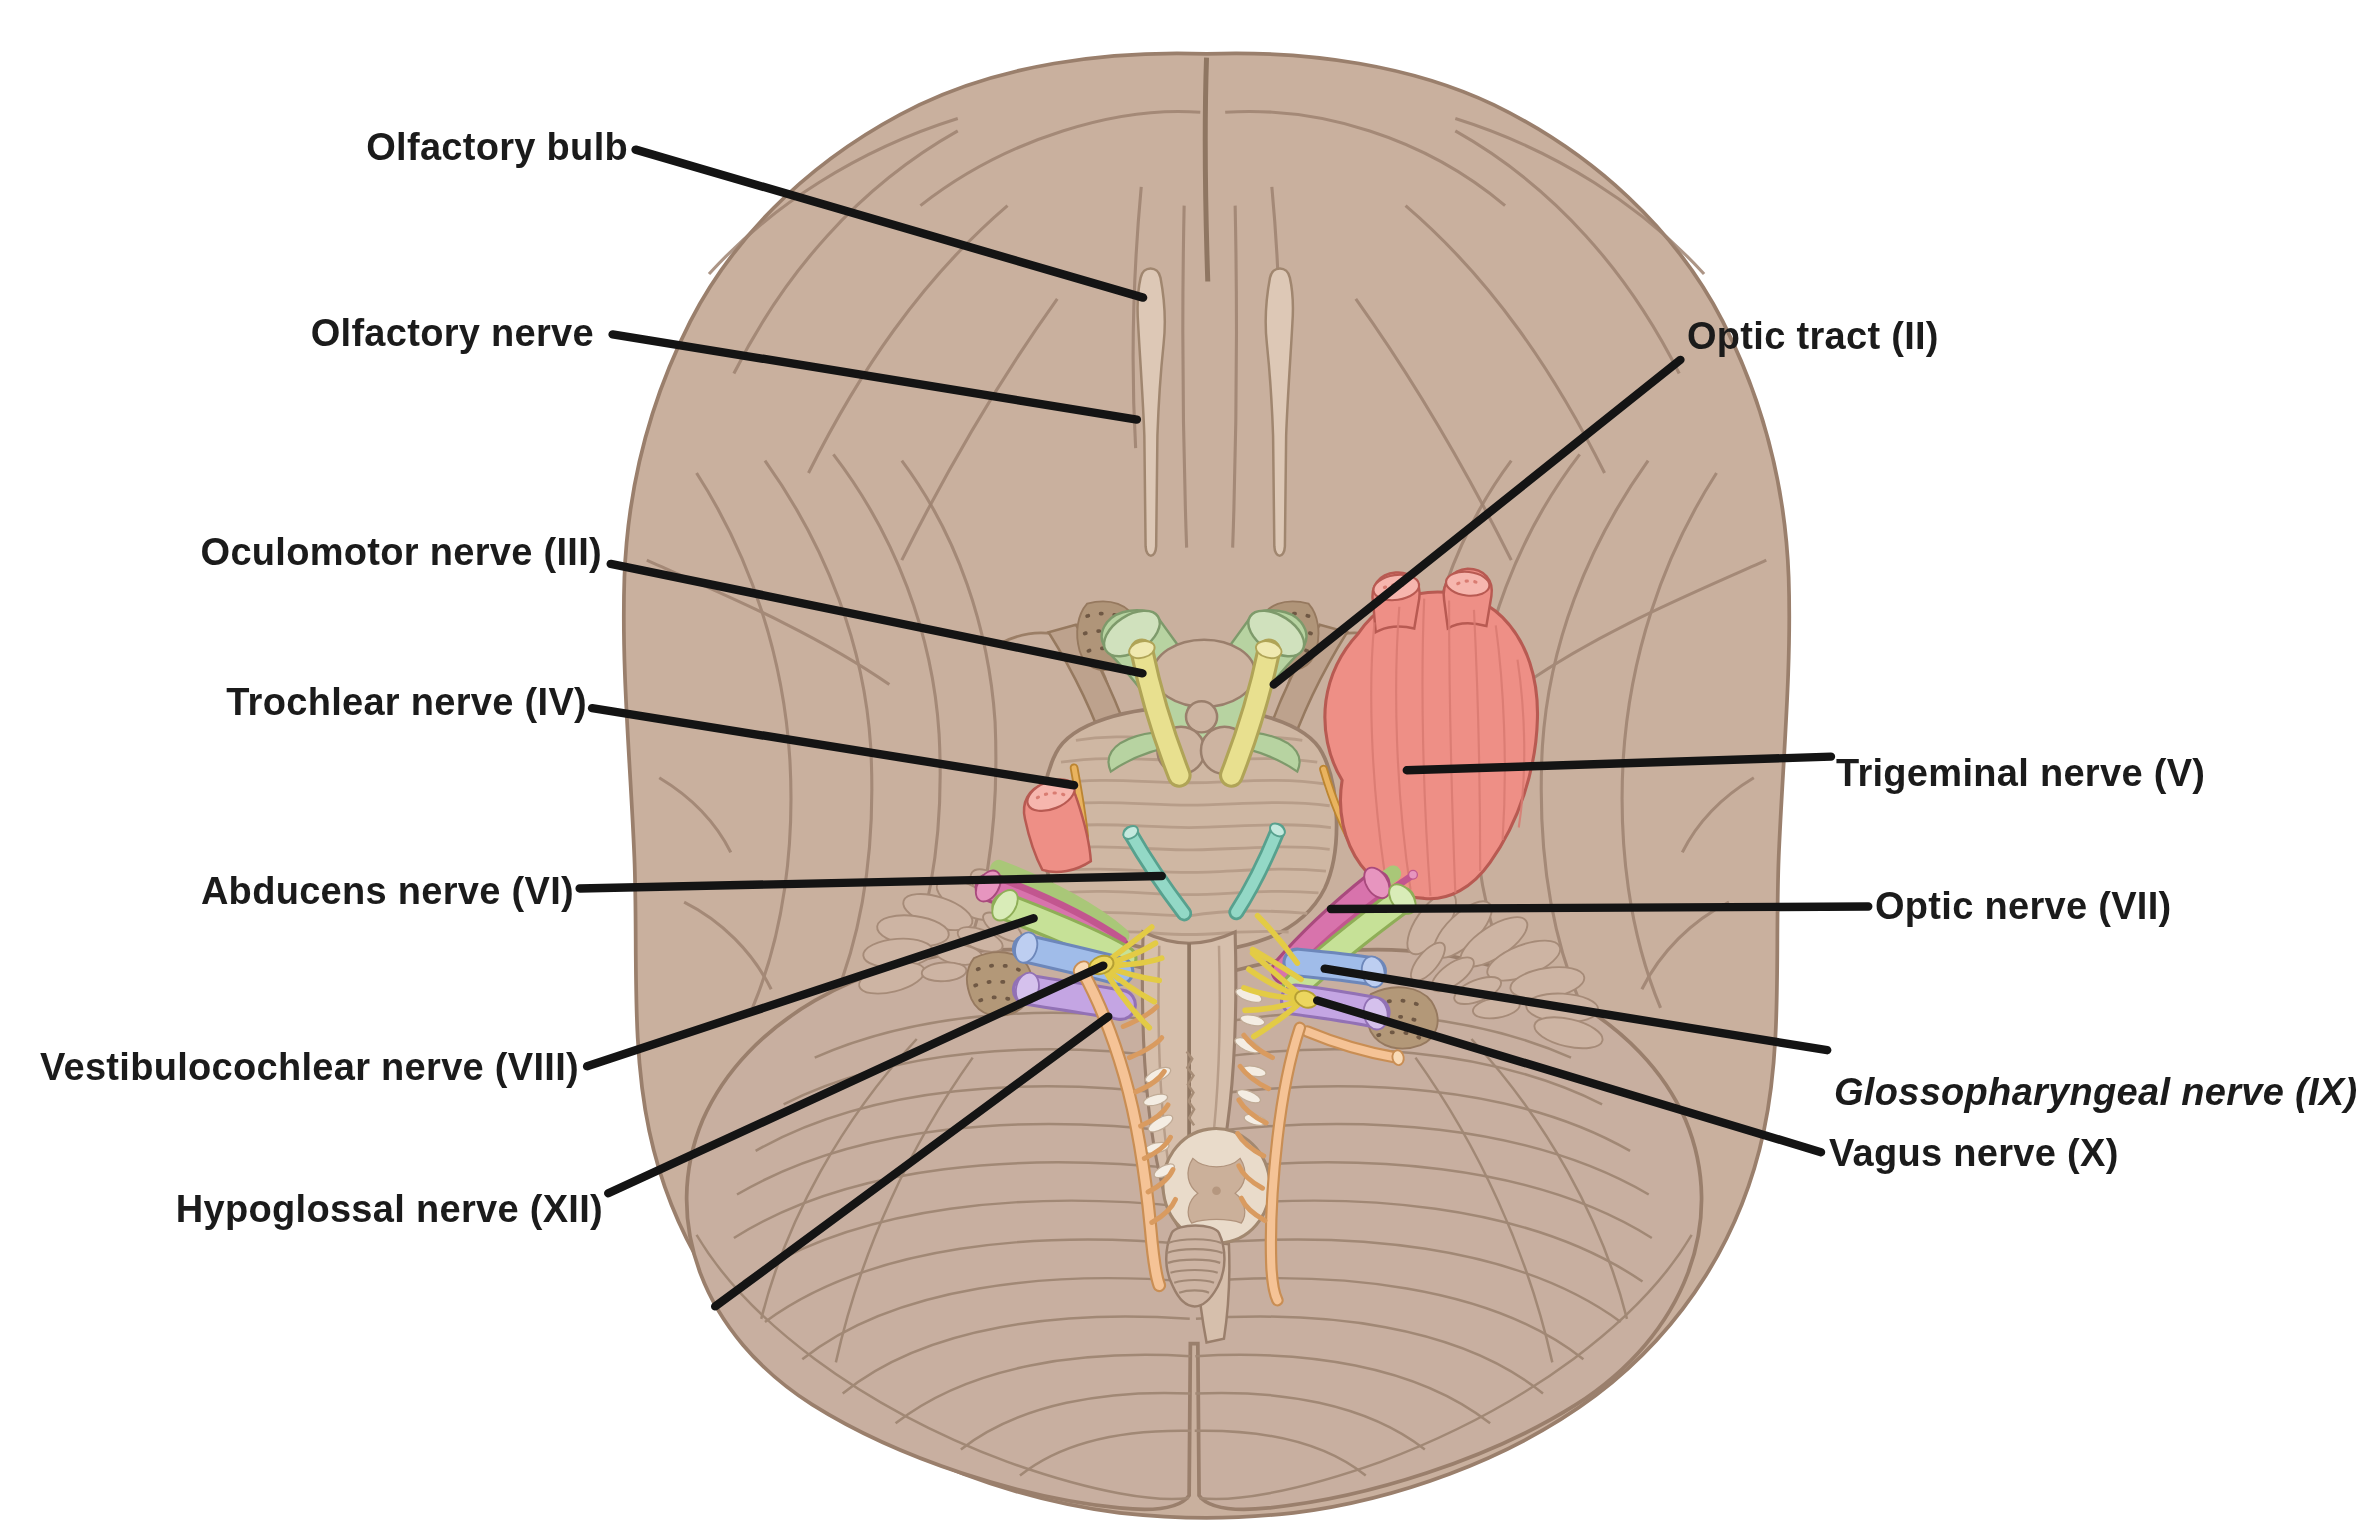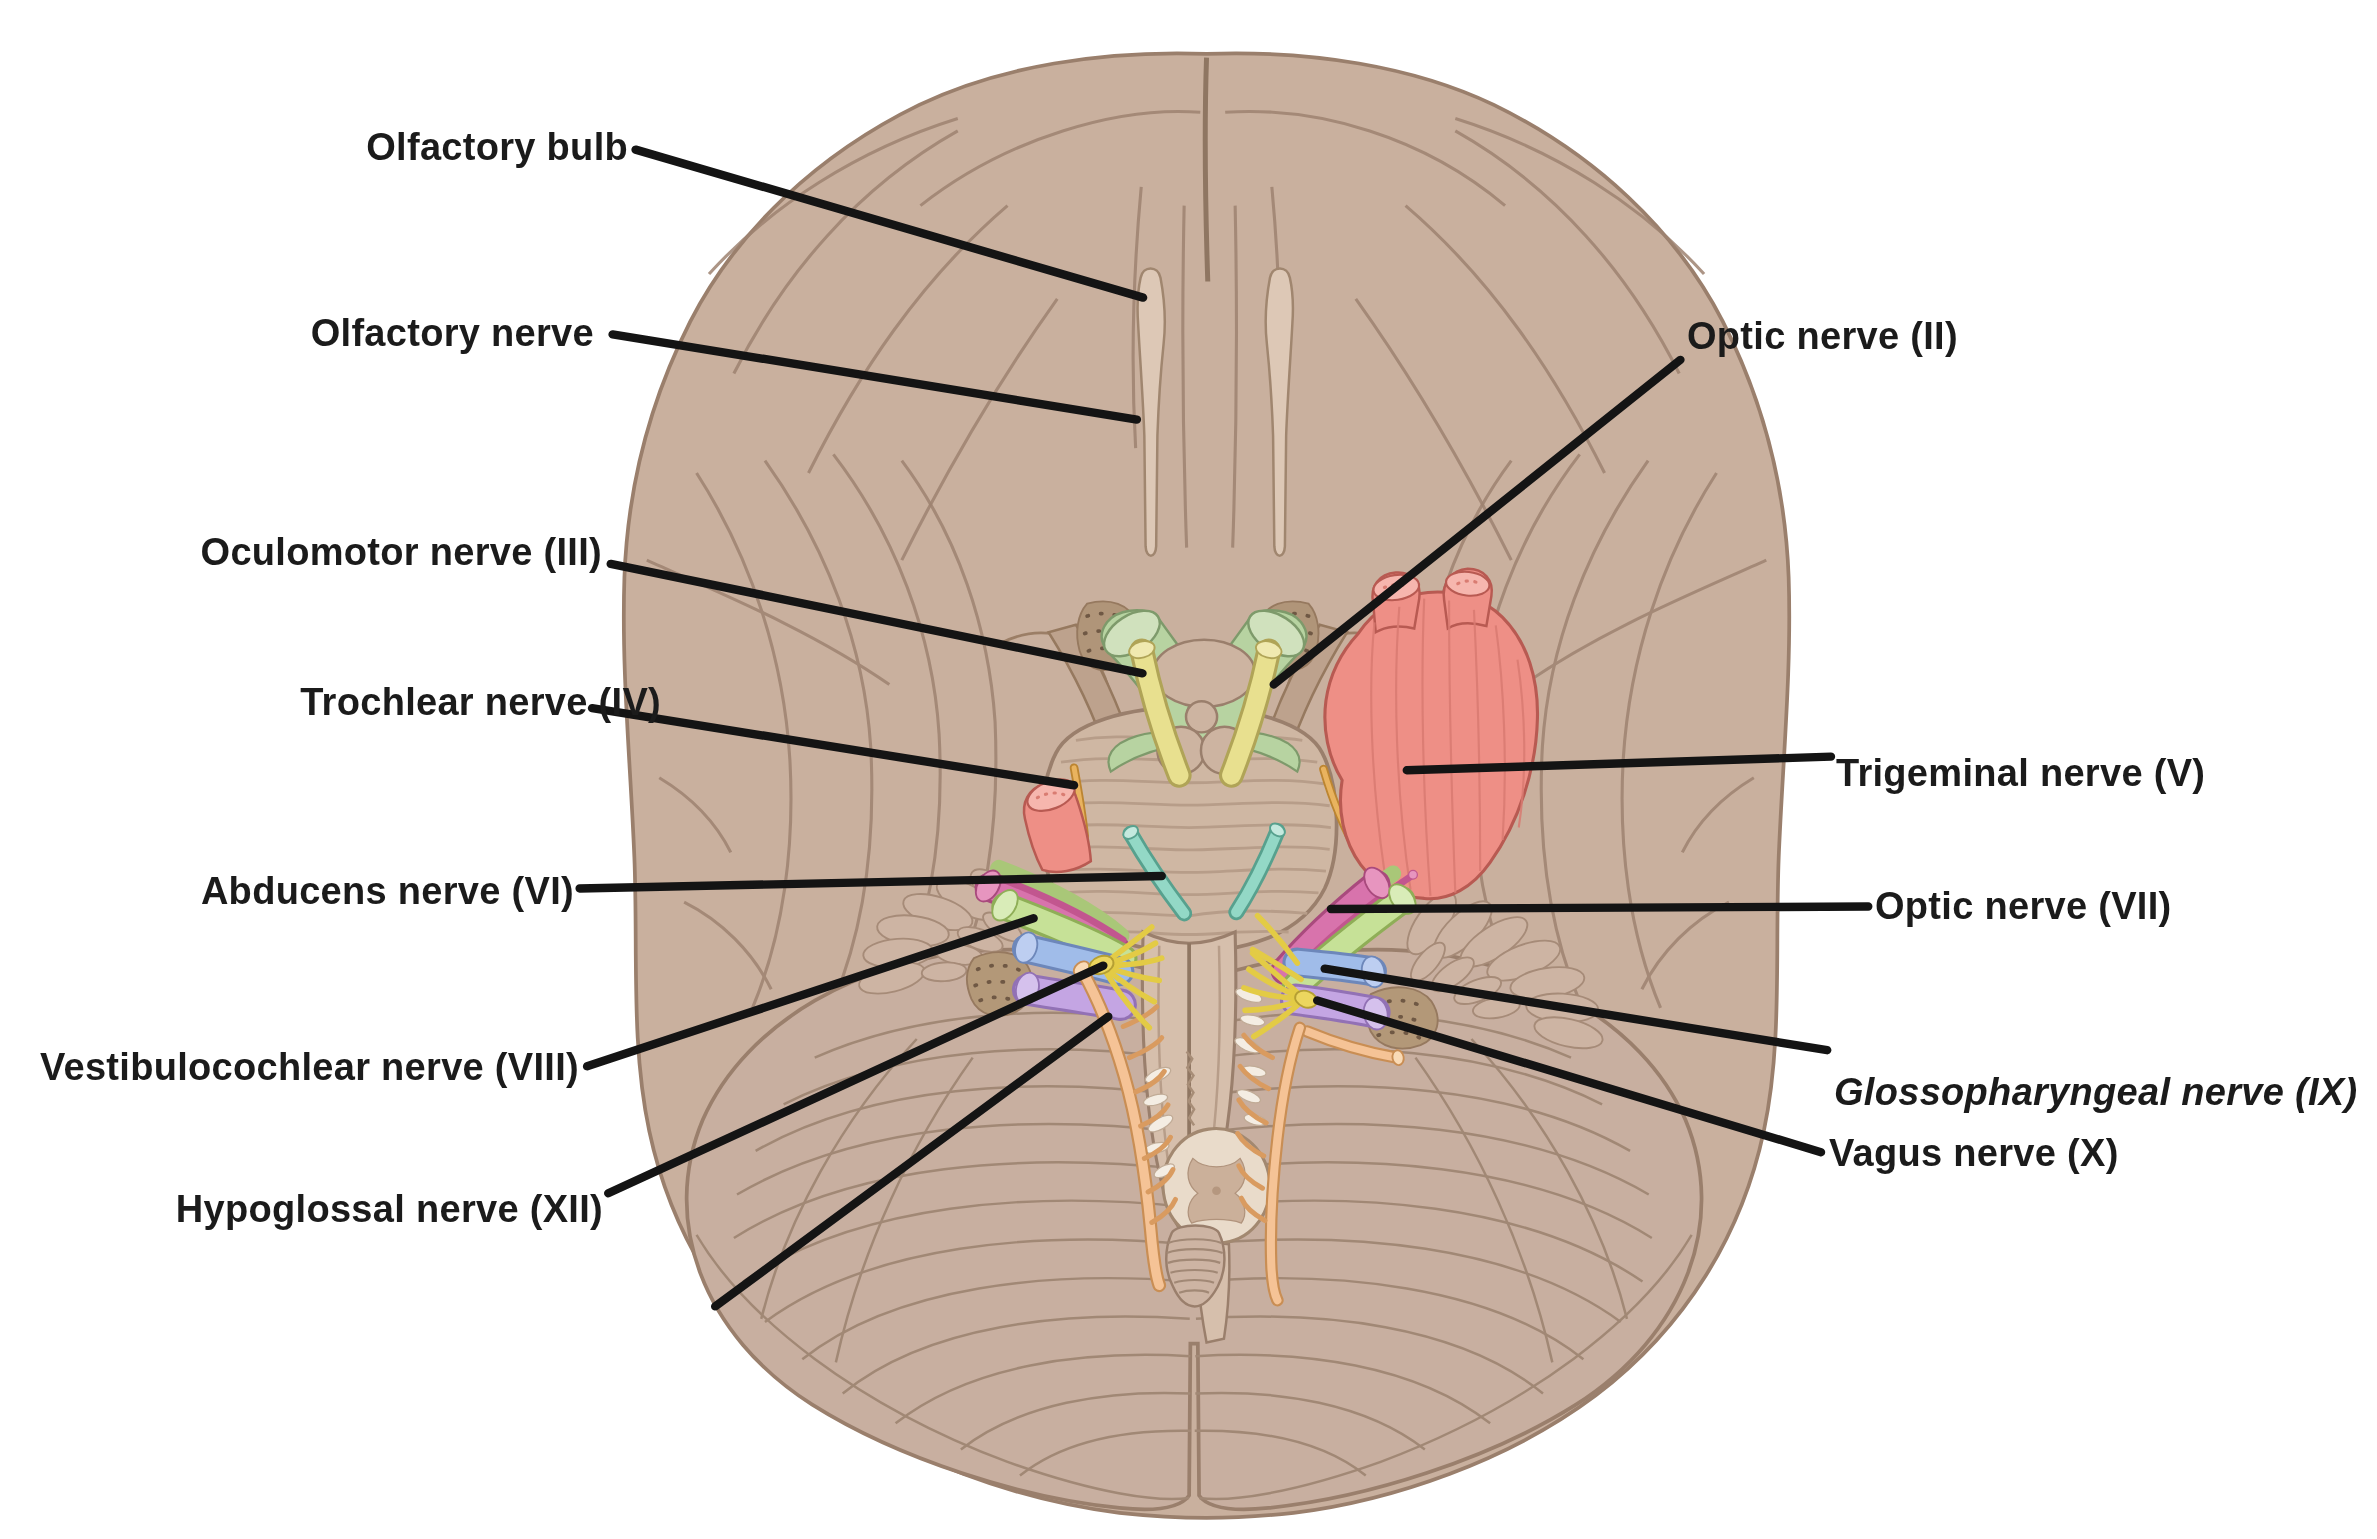--- a/index.html
+++ b/index.html
@@ -393,24 +393,24 @@
     <line x1="2944" y1="1216" x2="2262" y2="1238"></line>
     <line x1="3004" y1="1457" x2="2140" y2="1461"></line>
     <line x1="2938" y1="1688" x2="2130" y2="1557"></line>
     <line x1="2928" y1="1852" x2="2118" y2="1608"></line>
   </g>
 </svg>
 
 <div class="lbl right-anchor" style="right:1749px;top:147px;">Olfactory bulb</div>
 <div class="lbl right-anchor" style="right:1783px;top:333px;">Olfactory nerve</div>
 <div class="lbl right-anchor" style="right:1775px;top:552px;">Oculomotor nerve (III)</div>
-<div class="lbl right-anchor" style="right:1716px;top:702px;">Trochlear nerve (IV)</div>
+<div class="lbl right-anchor" style="right:1790px;top:702px;">Trochlear nerve (IV)</div>
 <div class="lbl right-anchor" style="right:1803px;top:891px;">Abducens nerve (VI)</div>
 <div class="lbl right-anchor" style="right:1798px;top:1067px;">Vestibulocochlear nerve (VIII)</div>
 <div class="lbl right-anchor" style="right:1774px;top:1209px;">Hypoglossal nerve (XII)</div>
-<div class="lbl" style="left:1687px;top:336px;">Optic nerve (II)</div>
+<div class="lbl" style="left:1687px;top:336px;">Optic tract (II)</div>
 <div class="lbl" style="left:1836px;top:773px;">Trigeminal nerve (V)</div>
 <div class="lbl" style="left:1875px;top:906px;">Optic nerve (VII)</div>
 <div class="lbl" style="left:1834px;top:1092px;font-style:italic;">Glossopharyngeal nerve (IX)</div>
 <div class="lbl" style="left:1829px;top:1153px;">Vagus nerve (X)</div>
 
 </div>
 
 
 </body></html>

